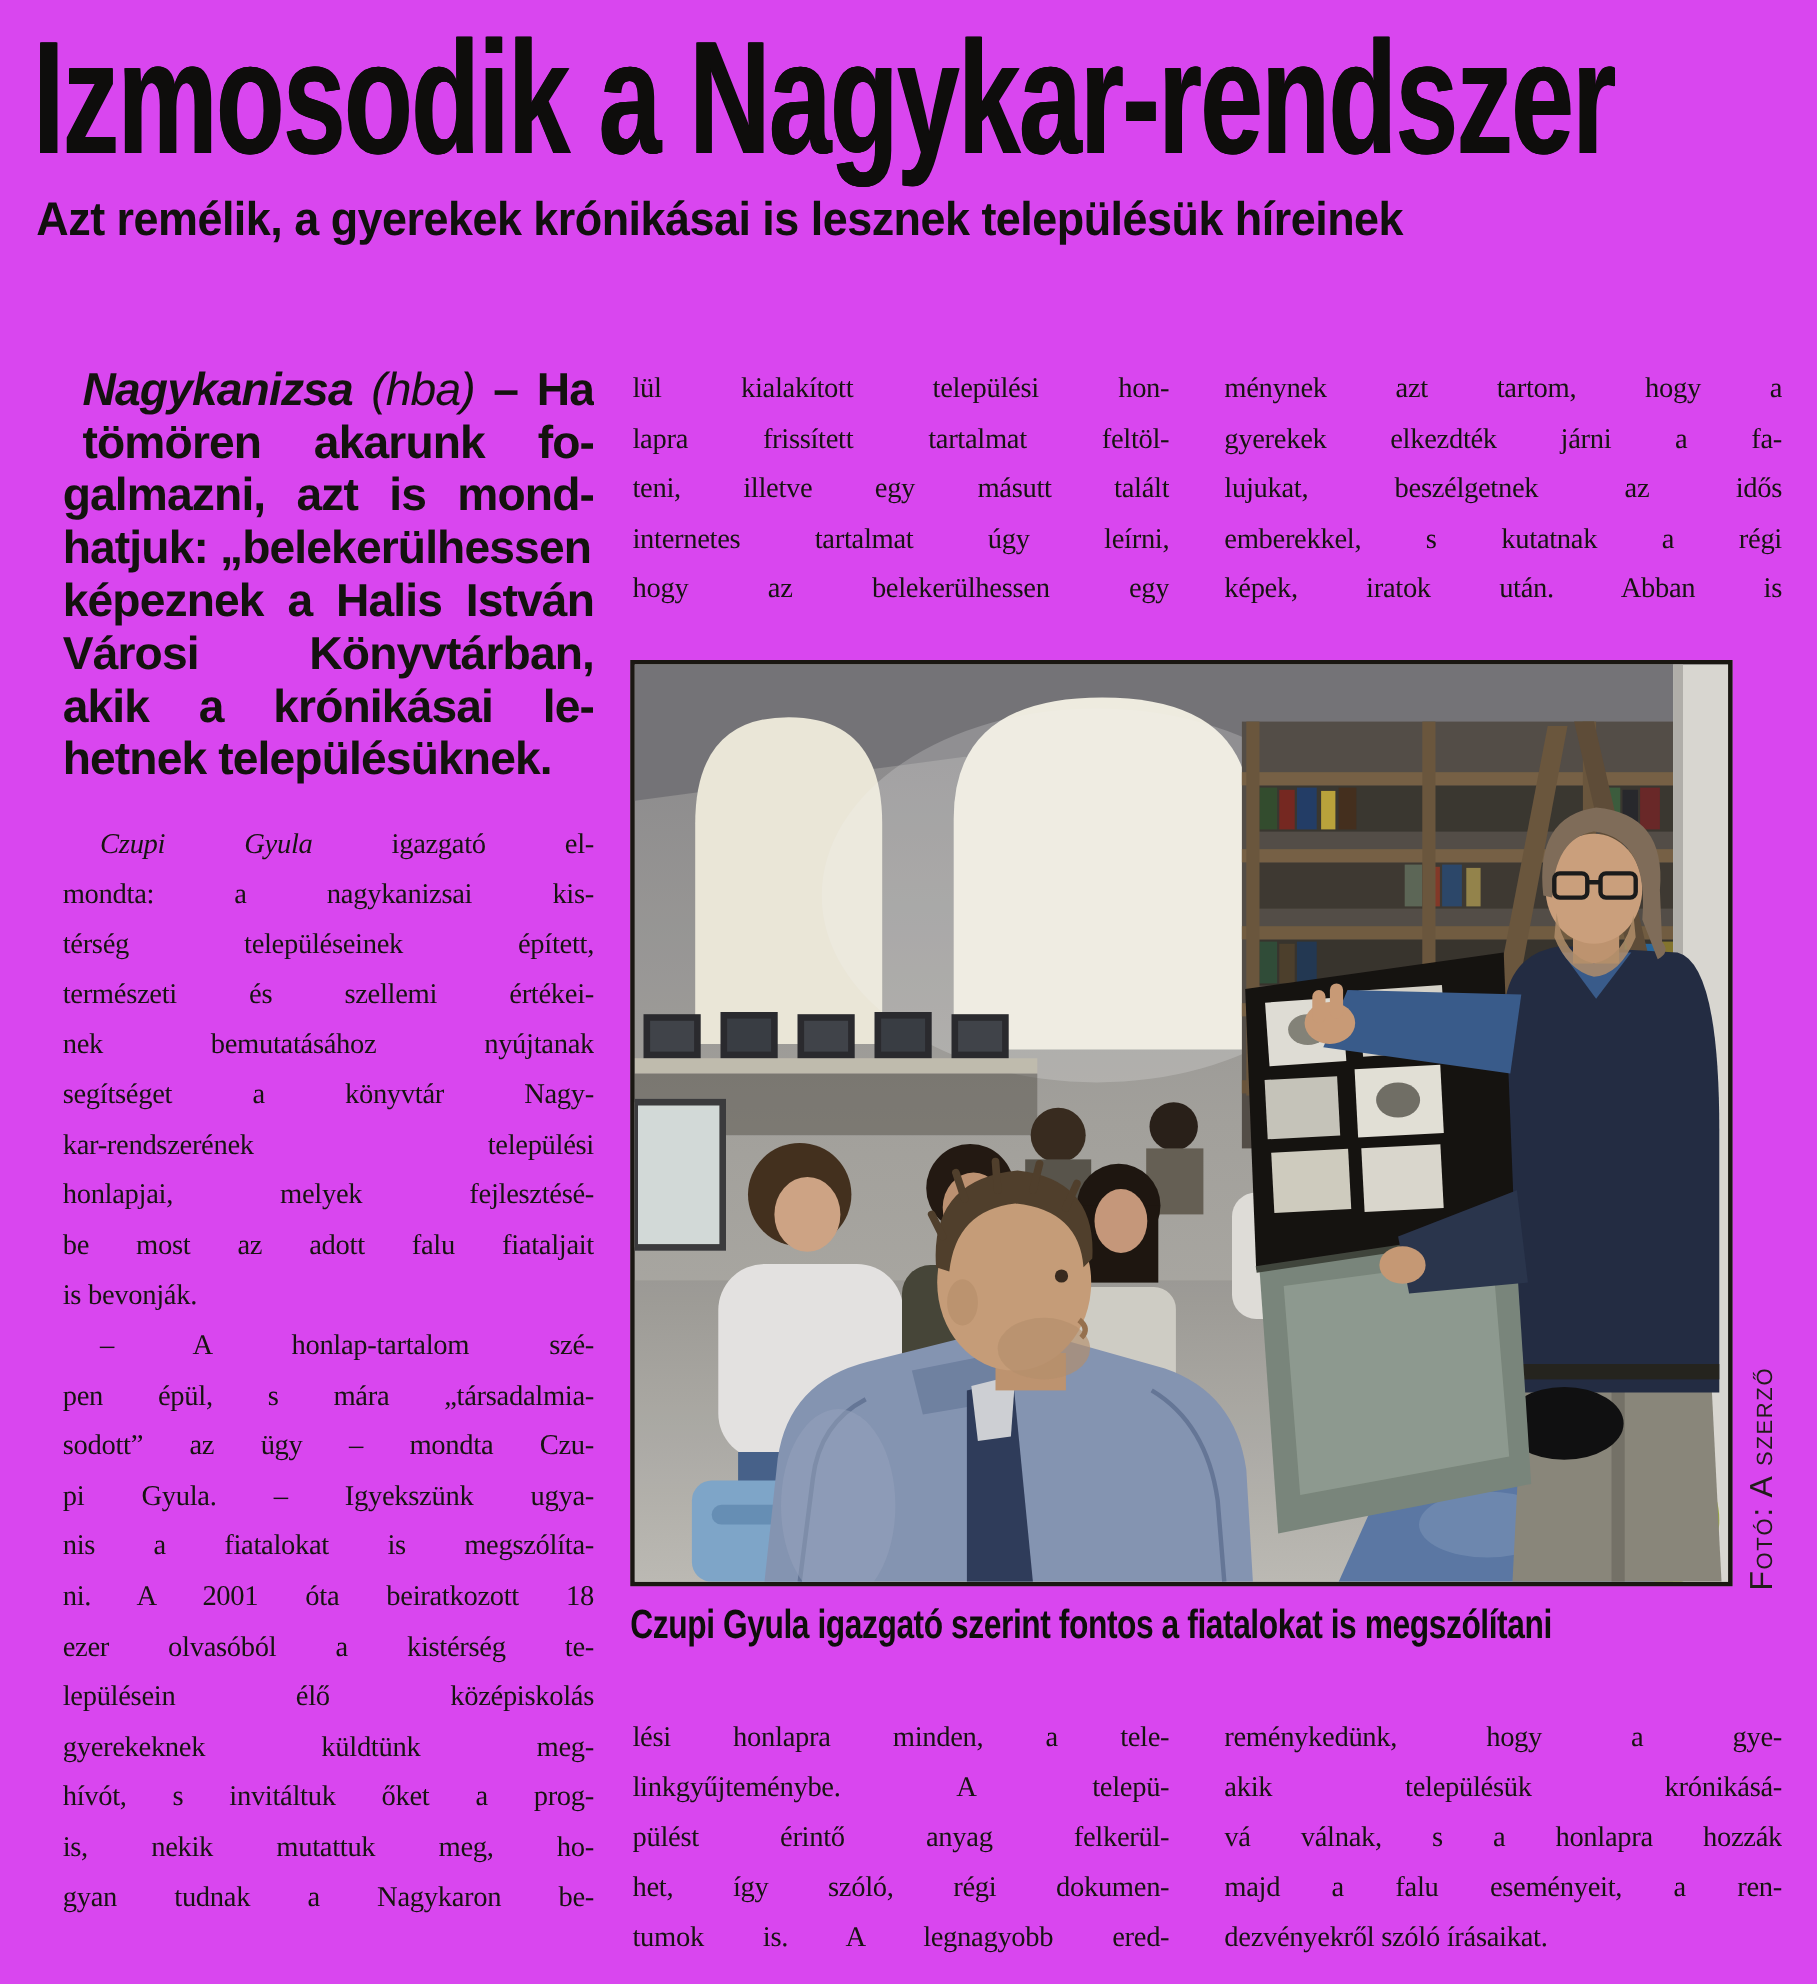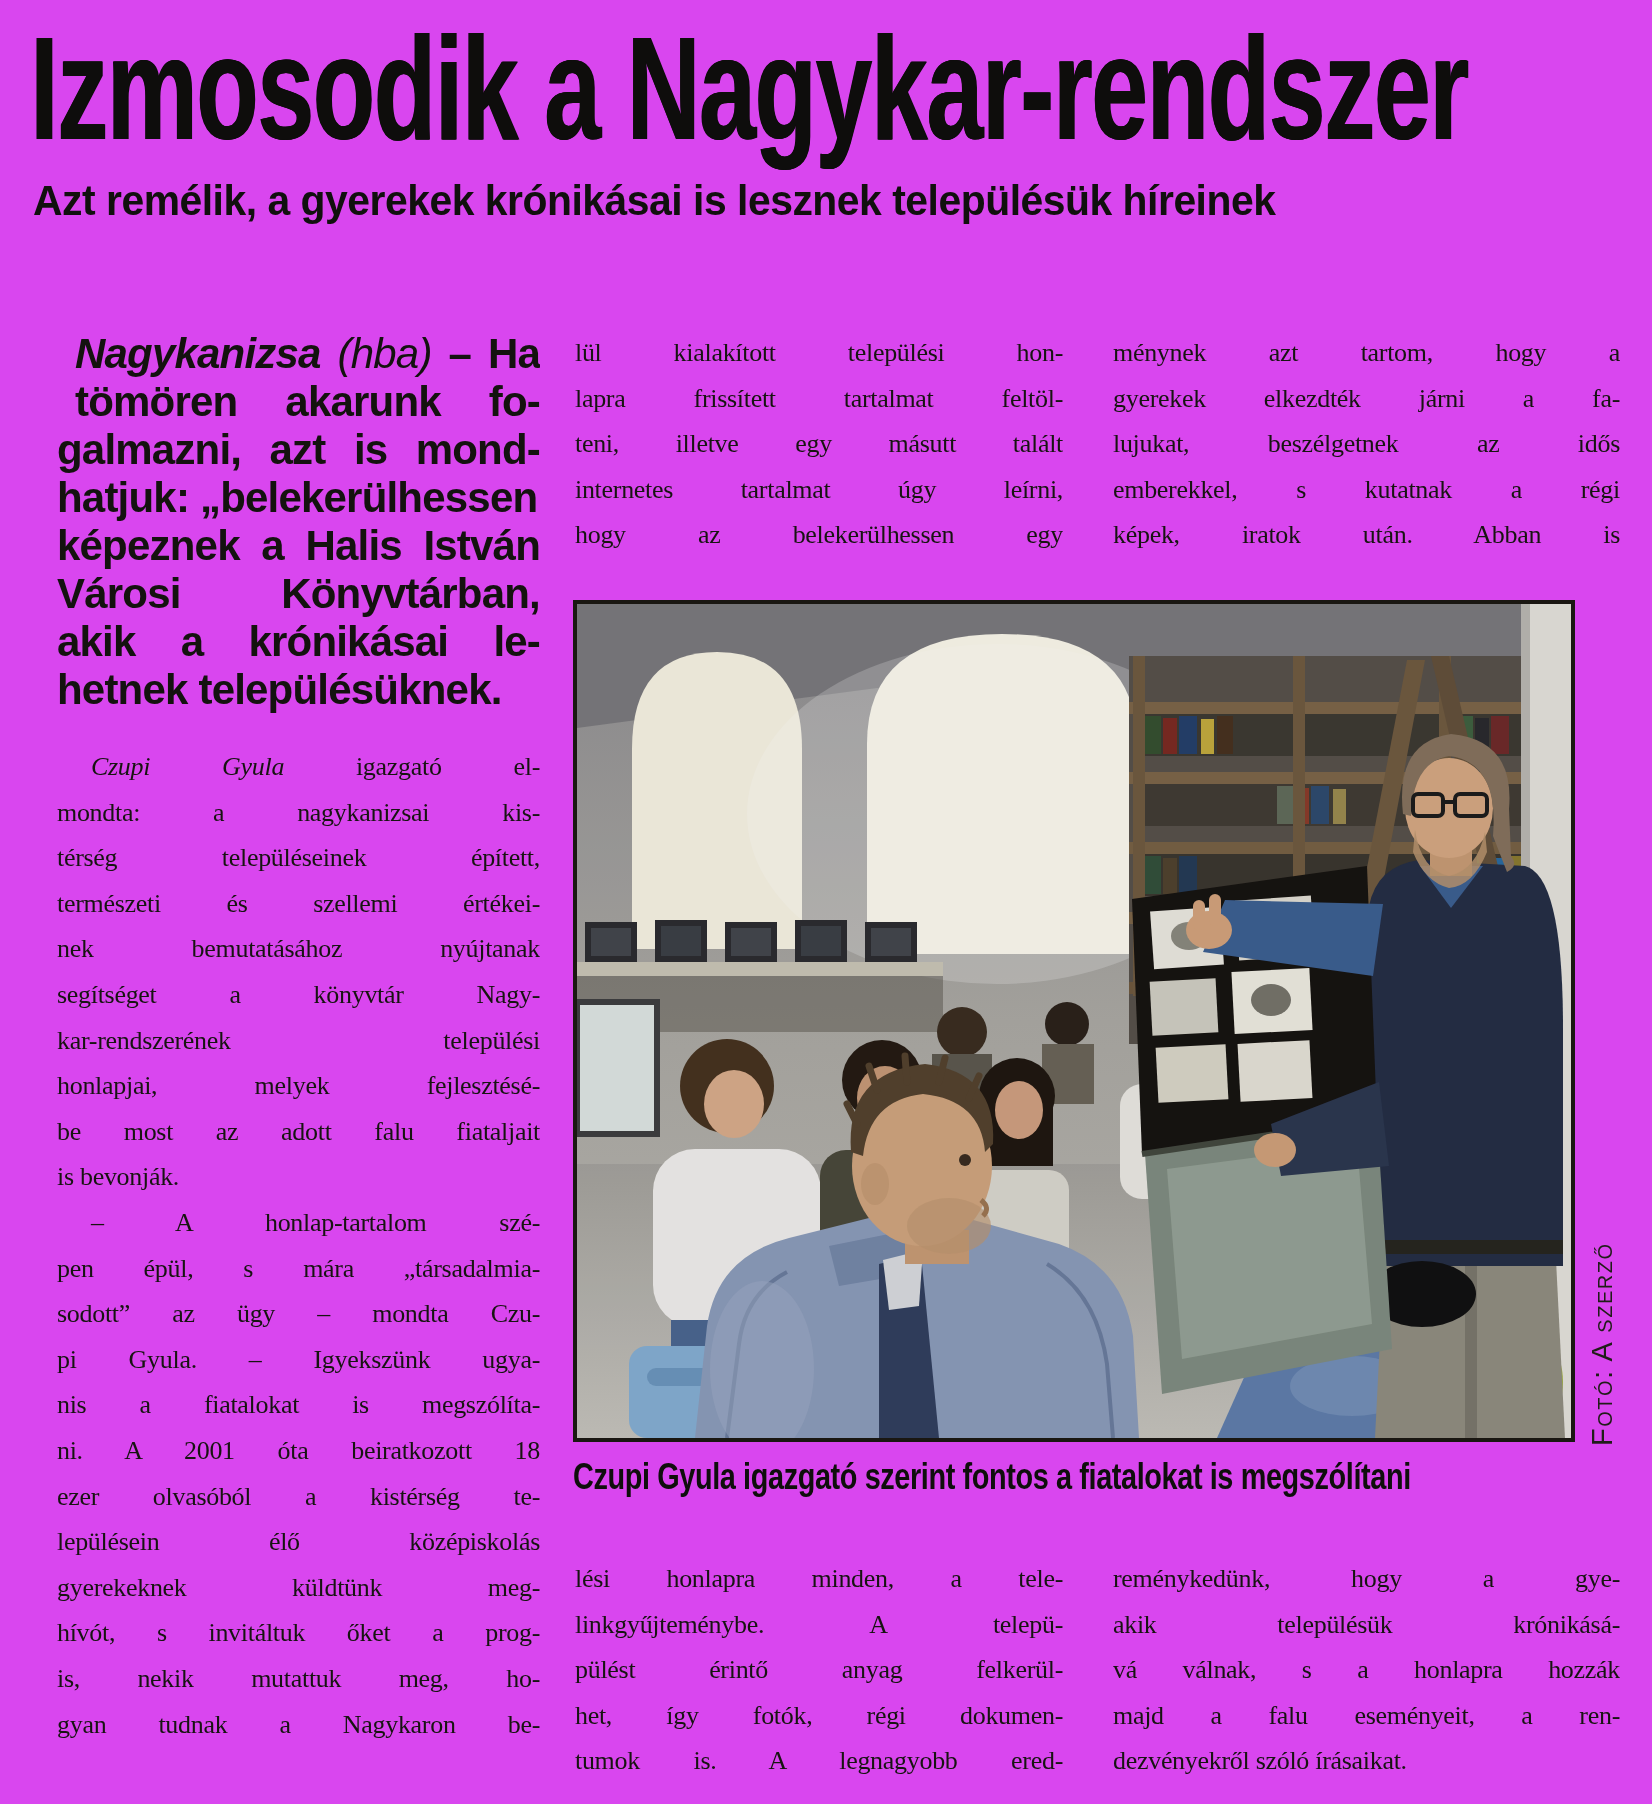--- a/index.html
+++ b/index.html
@@ -341,21 +341,21 @@
   </div>
 
   <div class="abs" id="photo-caption">Czupi Gyula igazgató szerint fontos a fiatalokat is megszólítani</div>
   <div class="abs" id="photo-credit">Fotó: A szerző</div>
 
   <div class="block serifcol" style="left:575px; top:1556px; width:488px;">
     <div>
         <div class="tl">lési honlapra minden, a tele-</div>
         <div class="tl">linkgyűjteménybe. A telepü-</div>
         <div class="tl">pülést érintő anyag felkerül-</div>
-        <div class="tl">het, így fotók, régi dokumen-</div>
+        <div class="tl">het, így szóló, régi dokumen-</div>
         <div class="tl">tumok is. A legnagyobb ered-</div>
       </div>
   </div>
 
   <div class="block serifcol end-left" style="left:1113px; top:1556px; width:507px;">
     <div>
         <div class="tl">reménykedünk, hogy a gye-</div>
         <div class="tl">akik településük krónikásá-</div>
         <div class="tl">vá válnak, s a honlapra hozzák</div>
         <div class="tl">majd a falu eseményeit, a ren-</div>

